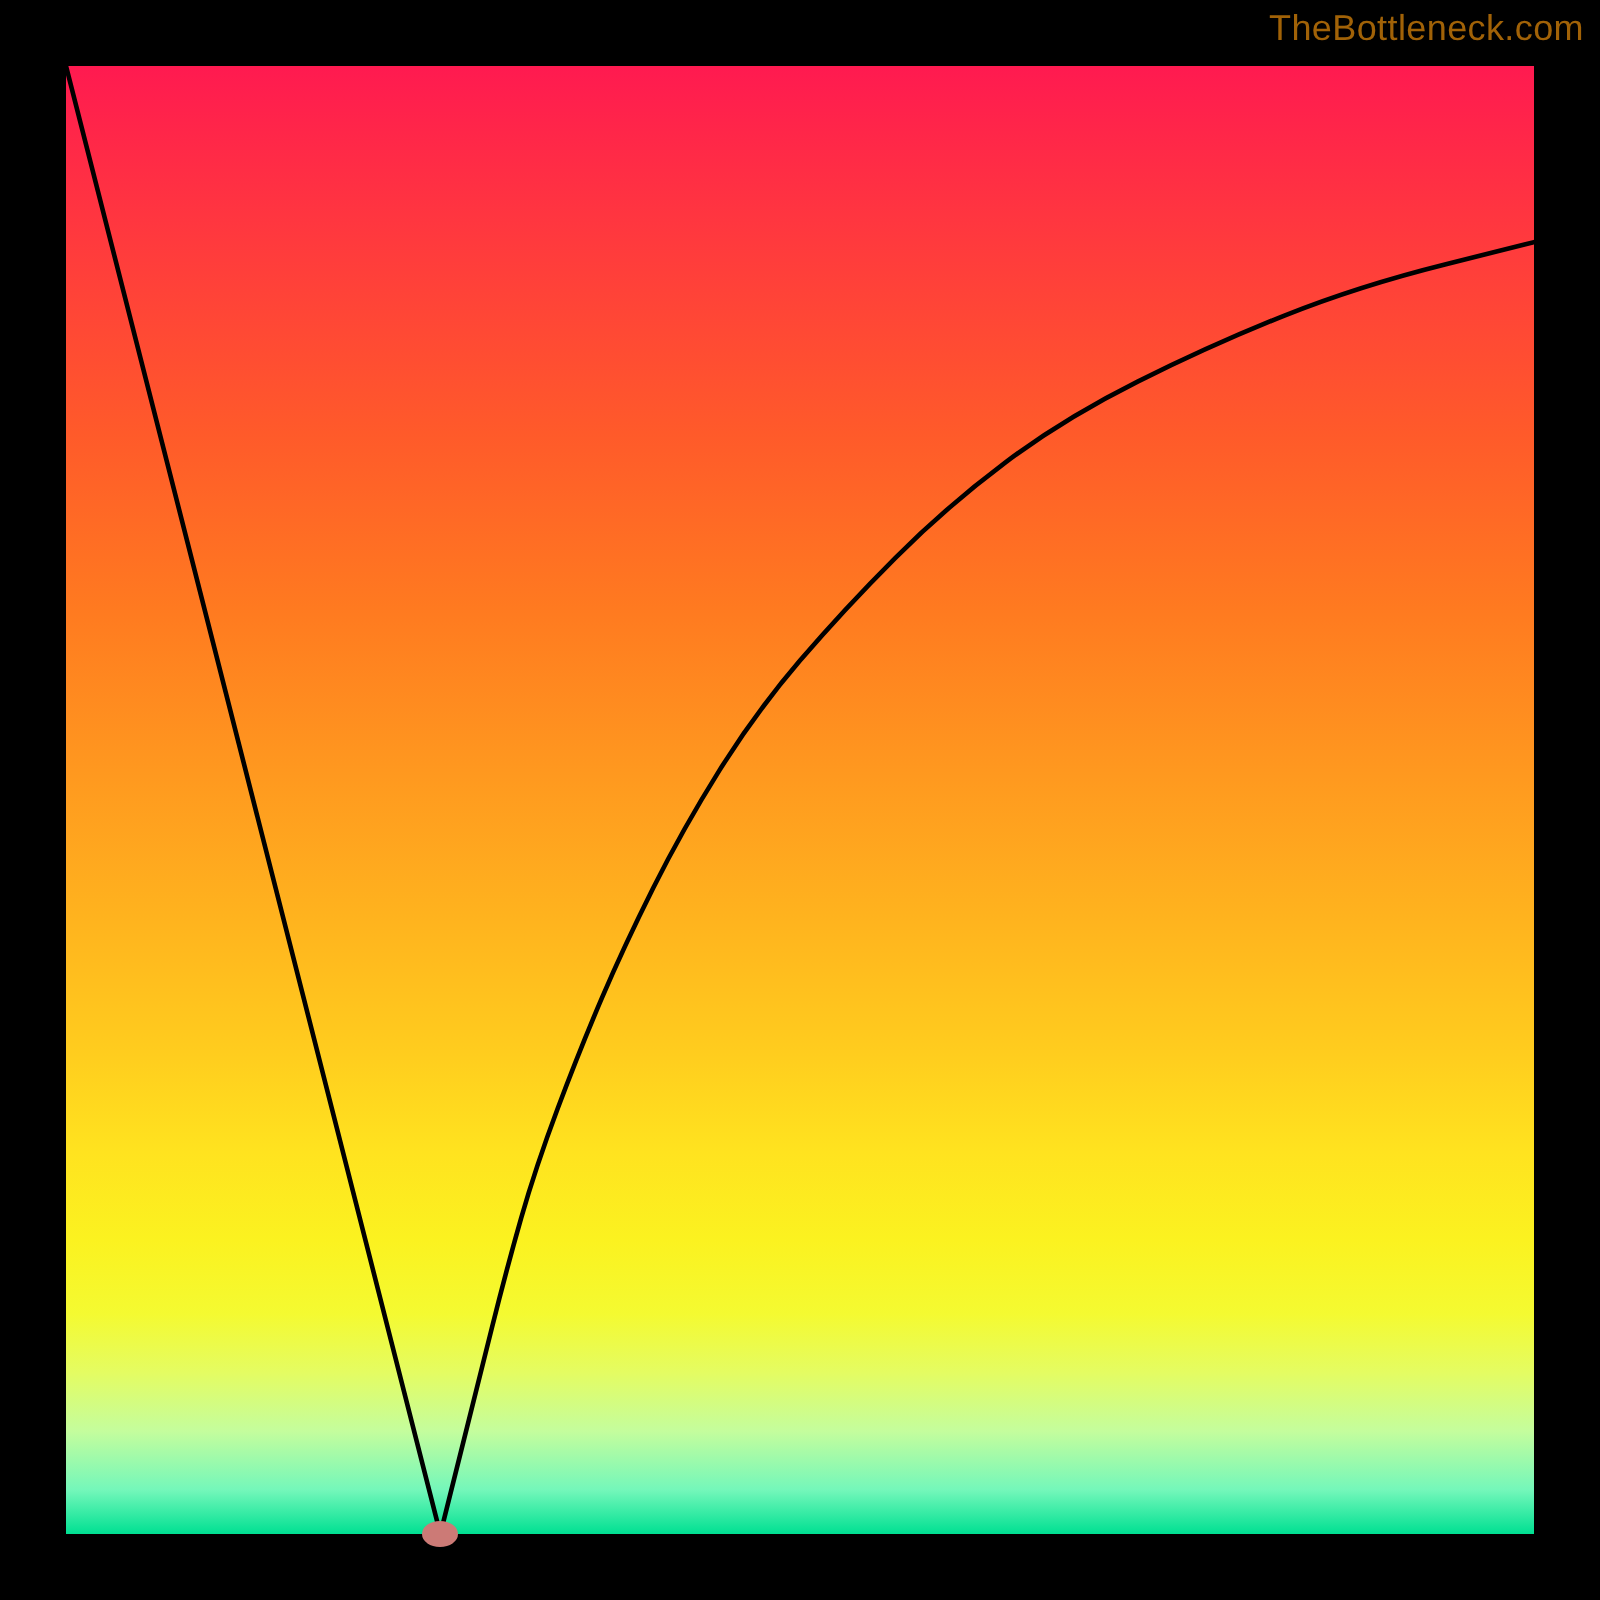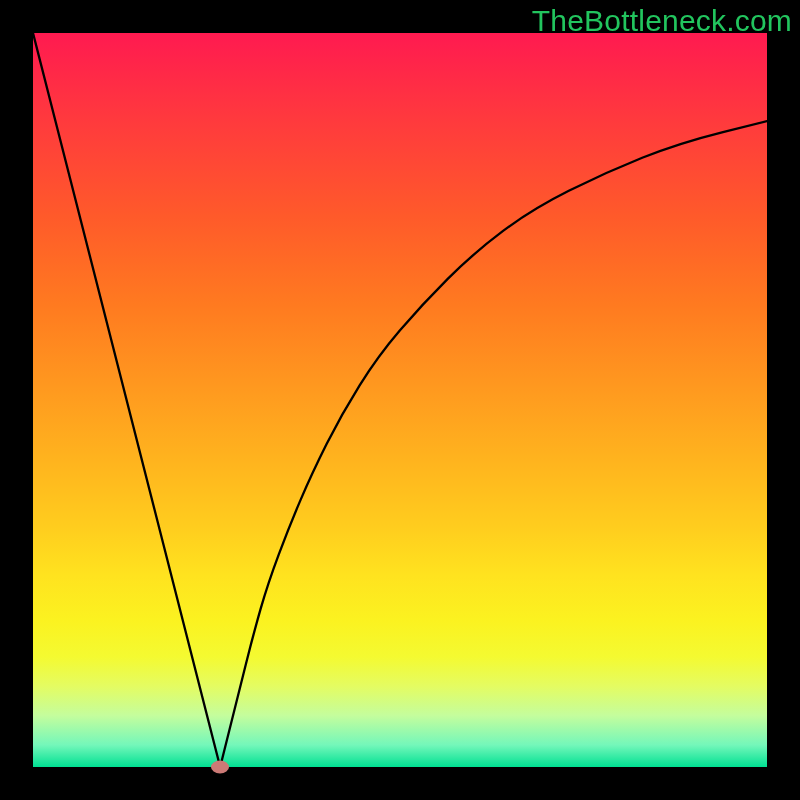--- a/index.html
+++ b/index.html
@@ -53,22 +53,22 @@
     width: 18px;
     height: 13px;
     border-radius: 50%;
     background: #cc7a76;
     transform: translate(-50%, -50%);
   }
   .watermark {
     position: absolute;
     top: 4px;
     right: 8px;
-    color: #22c55e;
-    font-size: 30px;
+    color: #a16207;
+    font-size: 18px;
     letter-spacing: 0.2px;
     user-select: none;
   }
 </style>
 </head>
 <body>
 
 <div class="frame">
 
   <div class="plot-area">

